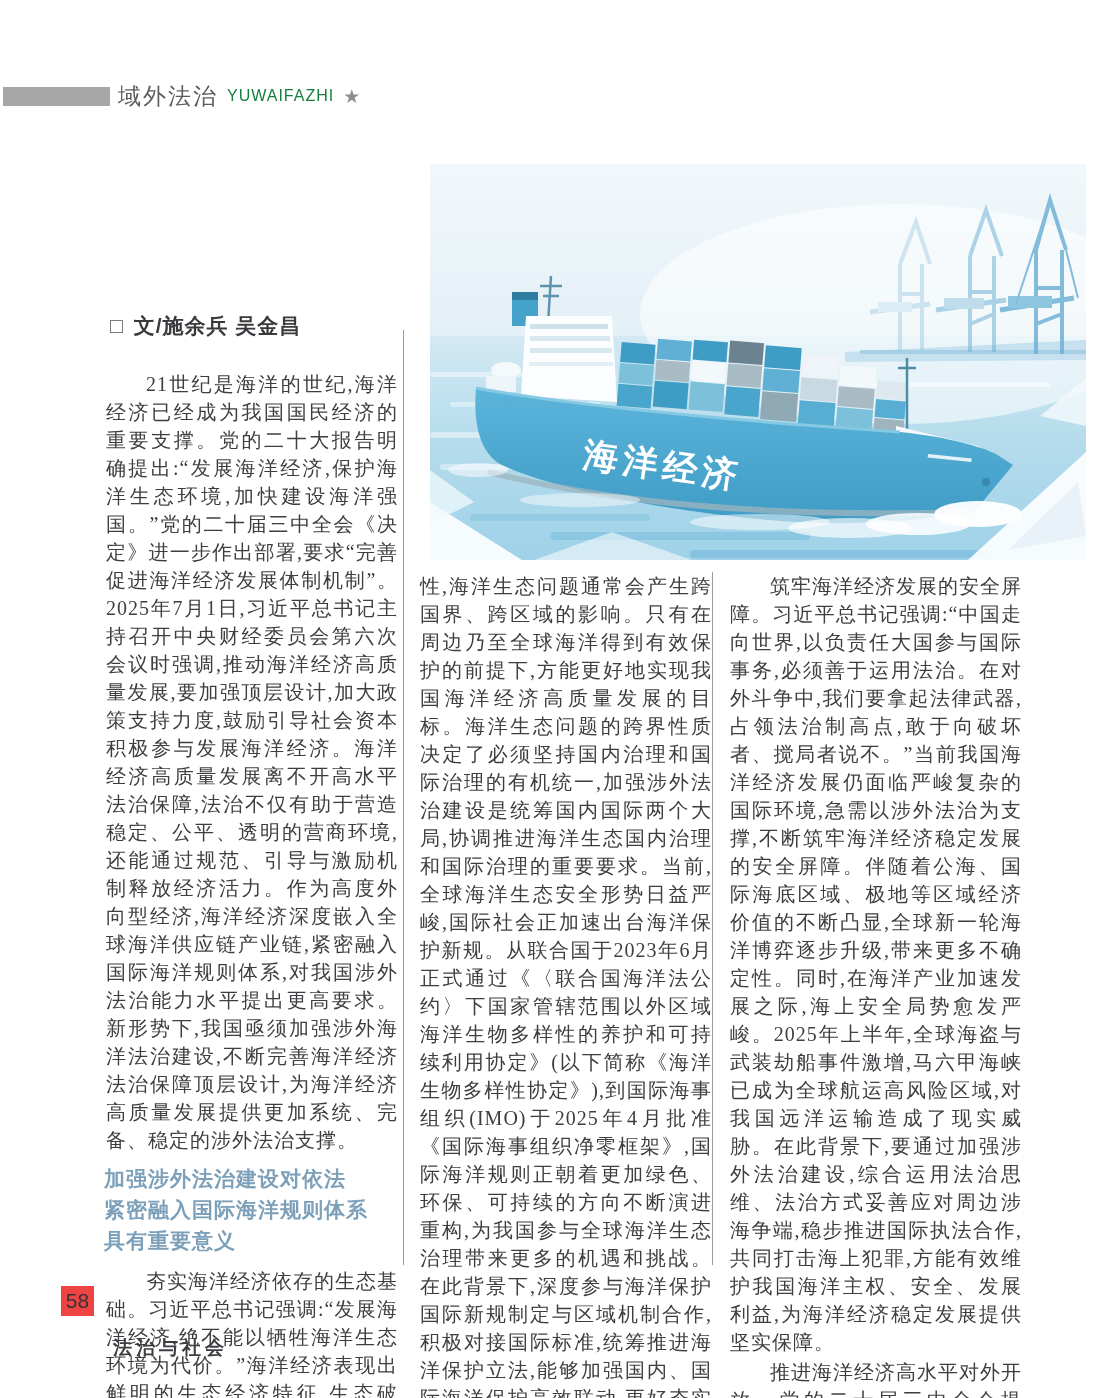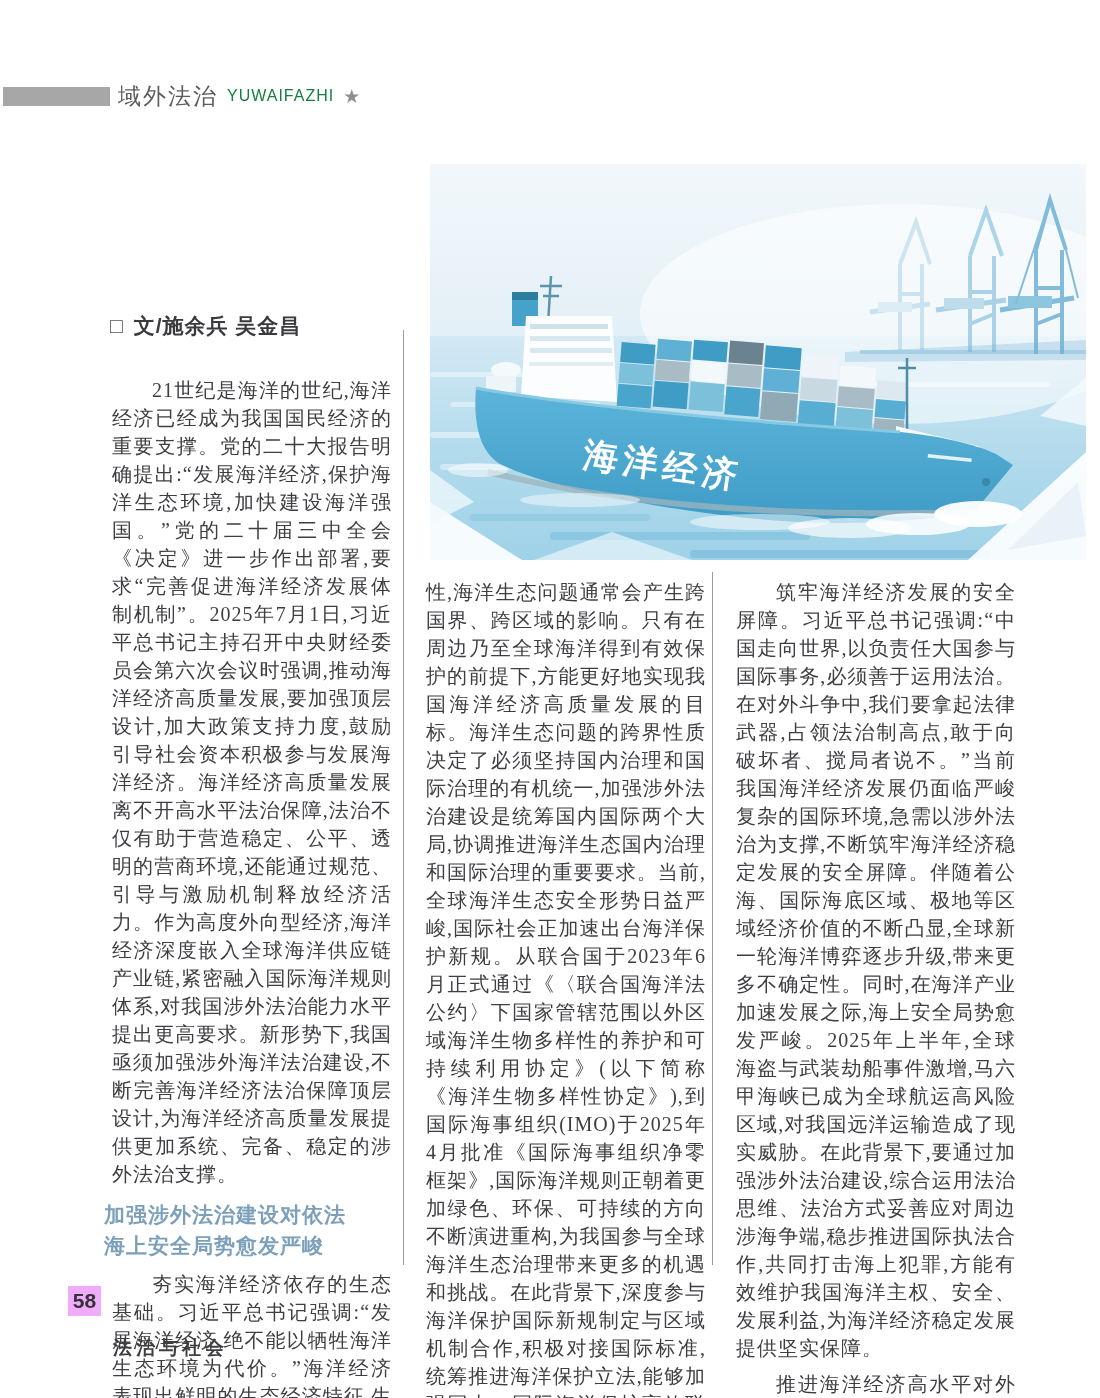--- a/index.html
+++ b/index.html
@@ -21,35 +21,35 @@
   
   .col{
     position:absolute;width:296px;
     font-family:"Liberation Serif",serif;
     font-size:20px;line-height:28px;color:#3e3e42;
     text-align:justify;text-justify:inter-character;letter-spacing:1px;
   }
   .col1{left:104px;top:368px;}
   .col2{left:418px;top:570px;}
   .col3{left:728px;top:570px;}
-  .para{text-indent:2em;margin:8px;}
+  .para{text-indent:2em;margin:2px;}
   .para.cont{text-indent:0;}
   .sec-heading{
-    font-family:Liberation Sans, sans-serif;
+    font-family:Liberation Mono, monospace;
     color:#7da0ba;font-weight:bold;font-size:21px;line-height:31px;
     margin:11px 0 9px 0;text-indent:0;letter-spacing:1px;
   }
   .vrule{position:absolute;width:1px;background:#9b9b9b;}
   .vrule1{left:403px;top:330px;height:935px;}
   .vrule2{left:712px;top:572px;height:693px;}
   
   .pgnum{
-    position:absolute;left:68px;top:1286px;width:33px;height:30px;background:#f0abfc;
+    position:absolute;left:61px;top:1286px;width:33px;height:30px;background:#ef4444;
     display:flex;align-items:center;justify-content:center;
-    font-size:21px;font-weight:bold;color:#333336;
+    font-size:21px;font-weight:normal;color:#333336;
   }
   .journal{position:absolute;left:113px;top:1291px;font-size:19px;font-weight:bold;color:#3e3e42;letter-spacing:4px;margin-top:44px;}
 </style>
 </head>
 <body>
 
 <div class="hdr-bar"></div>
 <div class="hdr">
   <span class="hdr-cn">域外法治</span>
   <span class="hdr-py">YUWAIFAZHI</span>
@@ -191,21 +191,22 @@
   <span class="sq">□</span><span>文/施余兵 吴金昌</span>
 </div>
 
 <div class="vrule vrule1"></div>
 <div class="vrule vrule2"></div>
 
 <div class="col col1">
   <p class="para">21世纪是海洋的世纪,海洋经济已经成为我国国民经济的重要支撑。党的二十大报告明确提出:“发展海洋经济,保护海洋生态环境,加快建设海洋强国。”党的二十届三中全会《决定》进一步作出部署,要求“完善促进海洋经济发展体制机制”。2025年7月1日,习近平总书记主持召开中央财经委员会第六次会议时强调,推动海洋经济高质量发展,要加强顶层设计,加大政策支持力度,鼓励引导社会资本积极参与发展海洋经济。海洋经济高质量发展离不开高水平法治保障,法治不仅有助于营造稳定、公平、透明的营商环境,还能通过规范、引导与激励机制释放经济活力。作为高度外向型经济,海洋经济深度嵌入全球海洋供应链产业链,紧密融入国际海洋规则体系,对我国涉外法治能力水平提出更高要求。新形势下,我国亟须加强涉外海洋法治建设,不断完善海洋经济法治保障顶层设计,为海洋经济高质量发展提供更加系统、完备、稳定的涉外法治支撑。</p>
   <div class="sec-heading">
     <div>加强涉外法治建设对依法</div>
-    <div>海上安全局势愈发严峻</div>
+    <div>紧密融入国际海洋规则体系</div>
+    <div>具有重要意义</div>
   </div>
   <p class="para">夯实海洋经济依存的生态基础。习近平总书记强调:“发展海洋经济,绝不能以牺牲海洋生态环境为代价。”海洋经济表现出鲜明的生态经济特征,生态破坏、环境恶化将从根源上制约其可持续发展。由于海洋具有整体性和连贯</p>
 </div>
 
 <div class="col col2">
   <p class="para cont">性,海洋生态问题通常会产生跨国界、跨区域的影响。只有在周边乃至全球海洋得到有效保护的前提下,方能更好地实现我国海洋经济高质量发展的目标。海洋生态问题的跨界性质决定了必须坚持国内治理和国际治理的有机统一,加强涉外法治建设是统筹国内国际两个大局,协调推进海洋生态国内治理和国际治理的重要要求。当前,全球海洋生态安全形势日益严峻,国际社会正加速出台海洋保护新规。从联合国于2023年6月正式通过《〈联合国海洋法公约〉下国家管辖范围以外区域海洋生物多样性的养护和可持续利用协定》(以下简称《海洋生物多样性协定》),到国际海事组织(IMO)于2025年4月批准《国际海事组织净零框架》,国际海洋规则正朝着更加绿色、环保、可持续的方向不断演进重构,为我国参与全球海洋生态治理带来更多的机遇和挑战。在此背景下,深度参与海洋保护国际新规制定与区域机制合作,积极对接国际标准,统筹推进海洋保护立法,能够加强国内、国际海洋保护高效联动,更好夯实海洋经济高质量发展的生态基础。</p>
 </div>
 
 <div class="col col3">
   <p class="para">筑牢海洋经济发展的安全屏障。习近平总书记强调:“中国走向世界,以负责任大国参与国际事务,必须善于运用法治。在对外斗争中,我们要拿起法律武器,占领法治制高点,敢于向破坏者、搅局者说不。”当前我国海洋经济发展仍面临严峻复杂的国际环境,急需以涉外法治为支撑,不断筑牢海洋经济稳定发展的安全屏障。伴随着公海、国际海底区域、极地等区域经济价值的不断凸显,全球新一轮海洋博弈逐步升级,带来更多不确定性。同时,在海洋产业加速发展之际,海上安全局势愈发严峻。2025年上半年,全球海盗与武装劫船事件激增,马六甲海峡已成为全球航运高风险区域,对我国远洋运输造成了现实威胁。在此背景下,要通过加强涉外法治建设,综合运用法治思维、法治方式妥善应对周边涉海争端,稳步推进国际执法合作,共同打击海上犯罪,方能有效维护我国海洋主权、安全、发展利益,为海洋经济稳定发展提供坚实保障。</p>

